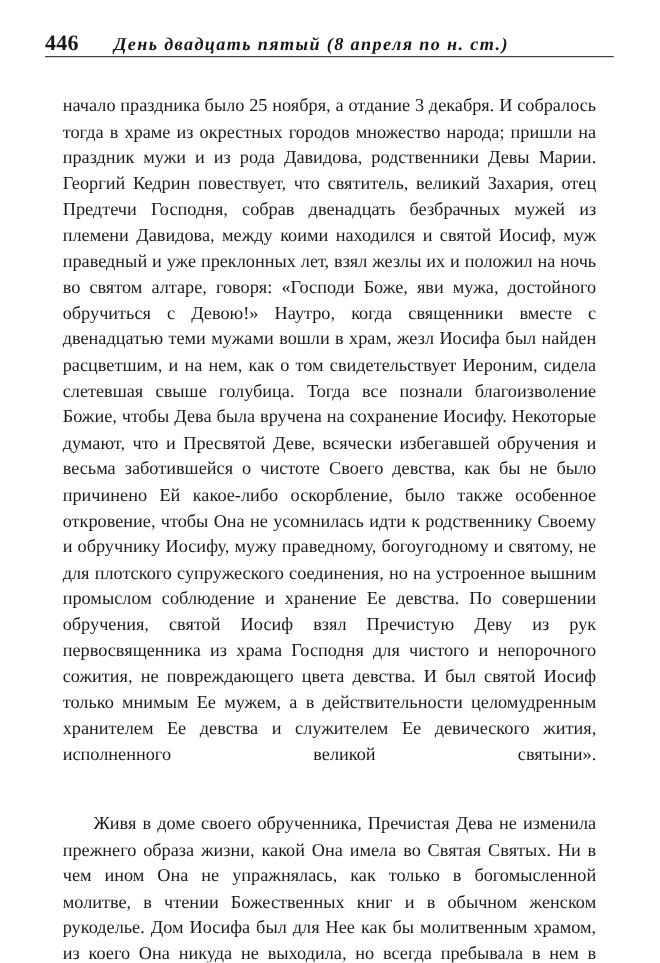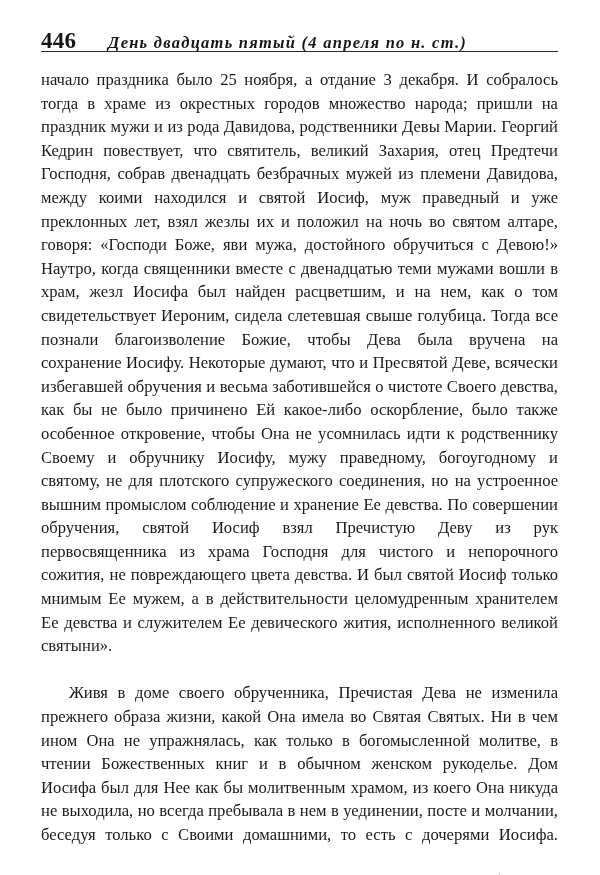--- a/index.html
+++ b/index.html
@@ -22,21 +22,21 @@
   .running-head {
     position: absolute;
     left: 41px;
     top: 28px;
     width: 517px;
     height: 24px;
     display: flex;
     align-items: baseline;
   }
   .folio {
-    font-size: 23px;
+    font-size: 20px;
     font-weight: 700;
     letter-spacing: 0.2px;
     color: #161616;
     white-space: nowrap;
   }
   .head-title {
     font-size: 16.5px;
     font-style: italic;
     font-weight: 700;
     letter-spacing: 1.25px;
@@ -54,21 +54,21 @@
   }
 
   
   .body-text {
     position: absolute;
     left: 41px;
     top: 68px;
     width: 517px;
   }
   .body-text p {
-    margin: 0;
+    margin: 16px;
     font-size: 16.6px;
     line-height: 23.6px;
     text-align: justify;
     text-justify: inter-word;
     text-indent: 0;
     word-spacing: 0.2px;
     hyphens: manual;
   }
   .body-text p.indent {
     text-indent: 28px;
@@ -84,21 +84,21 @@
     content: none;
   }
 </style>
 </head>
 <body>
 
 <div class="page">
 
   <div class="running-head">
     <span class="folio">446</span>
-    <span class="head-title">День двадцать пятый (4 апреля по н. ст.)</span>
+    <span class="head-title">День двадцать пятый (8 апреля по н. ст.)</span>
   </div>
 
   <div class="head-rule"></div>
 
   <div class="body-text">
     <p>начало праздника было 25 ноября, а отдание 3 декабря. И собралось тогда в храме из окрестных городов множество народа; пришли на праздник мужи и из рода Давидова, родственники Девы Марии. Георгий Кедрин повествует, что святитель, великий Захария, отец Предтечи Господня, собрав двенадцать безбрачных мужей из племени Давидова, между коими находился и святой Иосиф, муж праведный и уже преклонных лет, взял жезлы их и положил на ночь во святом алтаре, говоря: «Господи Боже, яви мужа, достойного обручиться с Девою!» Наутро, когда священники вместе с двенадцатью теми мужами вошли в храм, жезл Иосифа был найден расцветшим, и на нем, как о том свидетельствует Иероним, сидела слетевшая свыше голубица. Тогда все познали благоизволение Божие, чтобы Дева была вручена на сохранение Иосифу. Некоторые думают, что и Пресвятой Деве, всячески избегавшей обручения и весьма заботившейся о чистоте Своего девства, как бы не было причинено Ей какое-либо оскорбление, было также особенное откровение, чтобы Она не усомнилась идти к родственнику Своему и обручнику Иосифу, мужу праведному, богоугодному и святому, не для плотского супружеского соединения, но на устроенное вышним промыслом соблюдение и хранение Ее девства. По совершении обручения, святой Иосиф взял Пречистую Деву из рук первосвященника из храма Господня для чистого и непорочного сожития, не повреждающего цвета девства. И был святой Иосиф только мнимым Ее мужем, а в действительности целомудренным хранителем Ее девства и служителем Ее девического жития, исполненного великой святыни».</p>
     <p class="indent">Живя в доме своего обрученника, Пречистая Дева не изменила прежнего образа жизни, какой Она имела во Святая Святых. Ни в чем ином Она не упражнялась, как только в богомысленной молитве, в чтении Божественных книг и в обычном женском рукоделье. Дом Иосифа был для Нее как бы молитвенным храмом, из коего Она никуда не выходила, но всегда пребывала в нем в уединении, посте и молчании, беседуя только с Своими домашними, то есть с дочерями Иосифа.</p>
     <p class="indent last-ragged">Георгий Кедрин повествует о Ней: «Мария в доме Своего обручника пребывала в посте и избегала выходить в народ, проводя время с двумя дочерями Иосифа; с ними только иногда разговаривала, когда это было необходимо, и то кратко».</p>
   </div>
 

